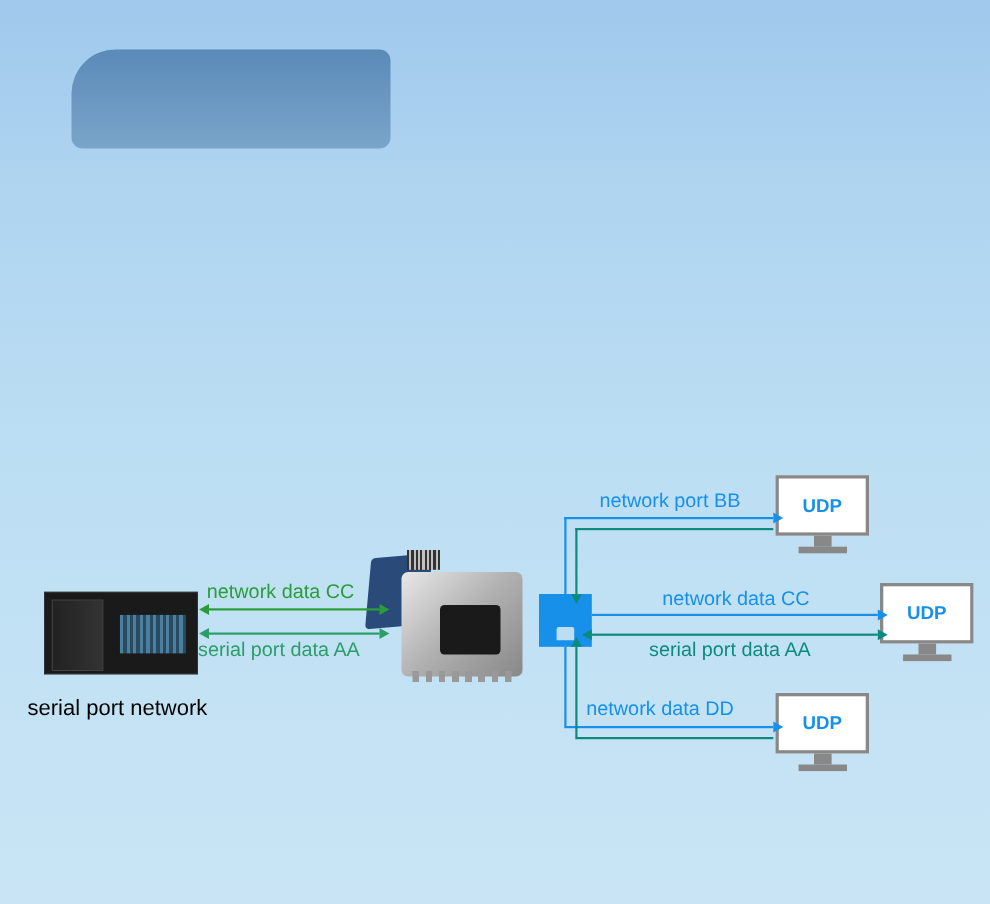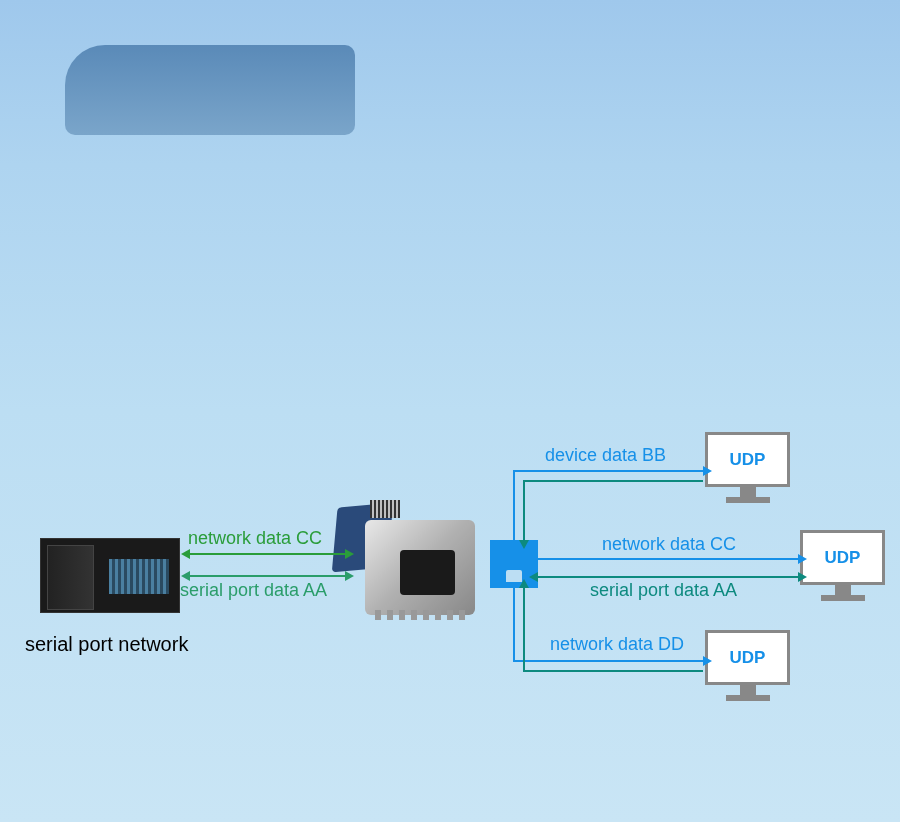--- a/index.html
+++ b/index.html
@@ -248,31 +248,31 @@
 <div class="lbl greenish" style="top:580px; left:180px;">serial port data AA</div>
 
 <div class="arrow-line v blue" style="top:470px; left:513px; height:70px; color:#1690e8;"></div>
 
 <div class="arrow-line h blue" style="top:470px; left:513px; width:190px; color:#1690e8;"></div>
 <div class="arrow-head-r blue" style="top:466px; left:703px; color:#1690e8;"></div>
 
 <div class="arrow-line h teal" style="top:480px; left:523px; width:180px; color:#0d8a7f;"></div>
 <div class="arrow-line v teal" style="top:480px; left:523px; height:60px; color:#0d8a7f;"></div>
 <div class="arrow-head-d teal" style="top:540px; left:519px; color:#0d8a7f;"></div>
-<div class="lbl blue" style="top:445px; left:545px;">device data BB</div>
+<div class="lbl blue" style="top:445px; left:545px;">network port BB</div>
 
 <div class="arrow-line h blue" style="top:558px; left:538px; width:260px; color:#1690e8;"></div>
 <div class="arrow-head-r blue" style="top:554px; left:798px; color:#1690e8;"></div>
 <div class="lbl blue" style="top:534px; left:602px;">network data CC</div>
 
 <div class="arrow-line h teal" style="top:576px; left:538px; width:260px; color:#0d8a7f;"></div>
 <div class="arrow-head-l teal" style="top:572px; left:529px; color:#0d8a7f;"></div>
 <div class="arrow-head-r teal" style="top:572px; left:798px; color:#0d8a7f;"></div>
 <div class="lbl teal" style="top:580px; left:590px;">serial port data AA</div>
 
 <div class="arrow-line v blue" style="top:588px; left:513px; height:72px; color:#1690e8;"></div>
 <div class="arrow-line h blue" style="top:660px; left:513px; width:190px; color:#1690e8;"></div>
 <div class="arrow-head-r blue" style="top:656px; left:703px; color:#1690e8;"></div>
 
 <div class="arrow-line v teal" style="top:588px; left:523px; height:82px; color:#0d8a7f;"></div>
 <div class="arrow-line h teal" style="top:670px; left:523px; width:180px; color:#0d8a7f;"></div>
 <div class="arrow-head-u teal" style="top:579px; left:519px; color:#0d8a7f;"></div>
-<div class="lbl blue" style="top:634px; left:550px;">network data DD</div>
+<div class="lbl blue" style="top:634px; left:533px;">network data DD</div>
 
 </body></html>

